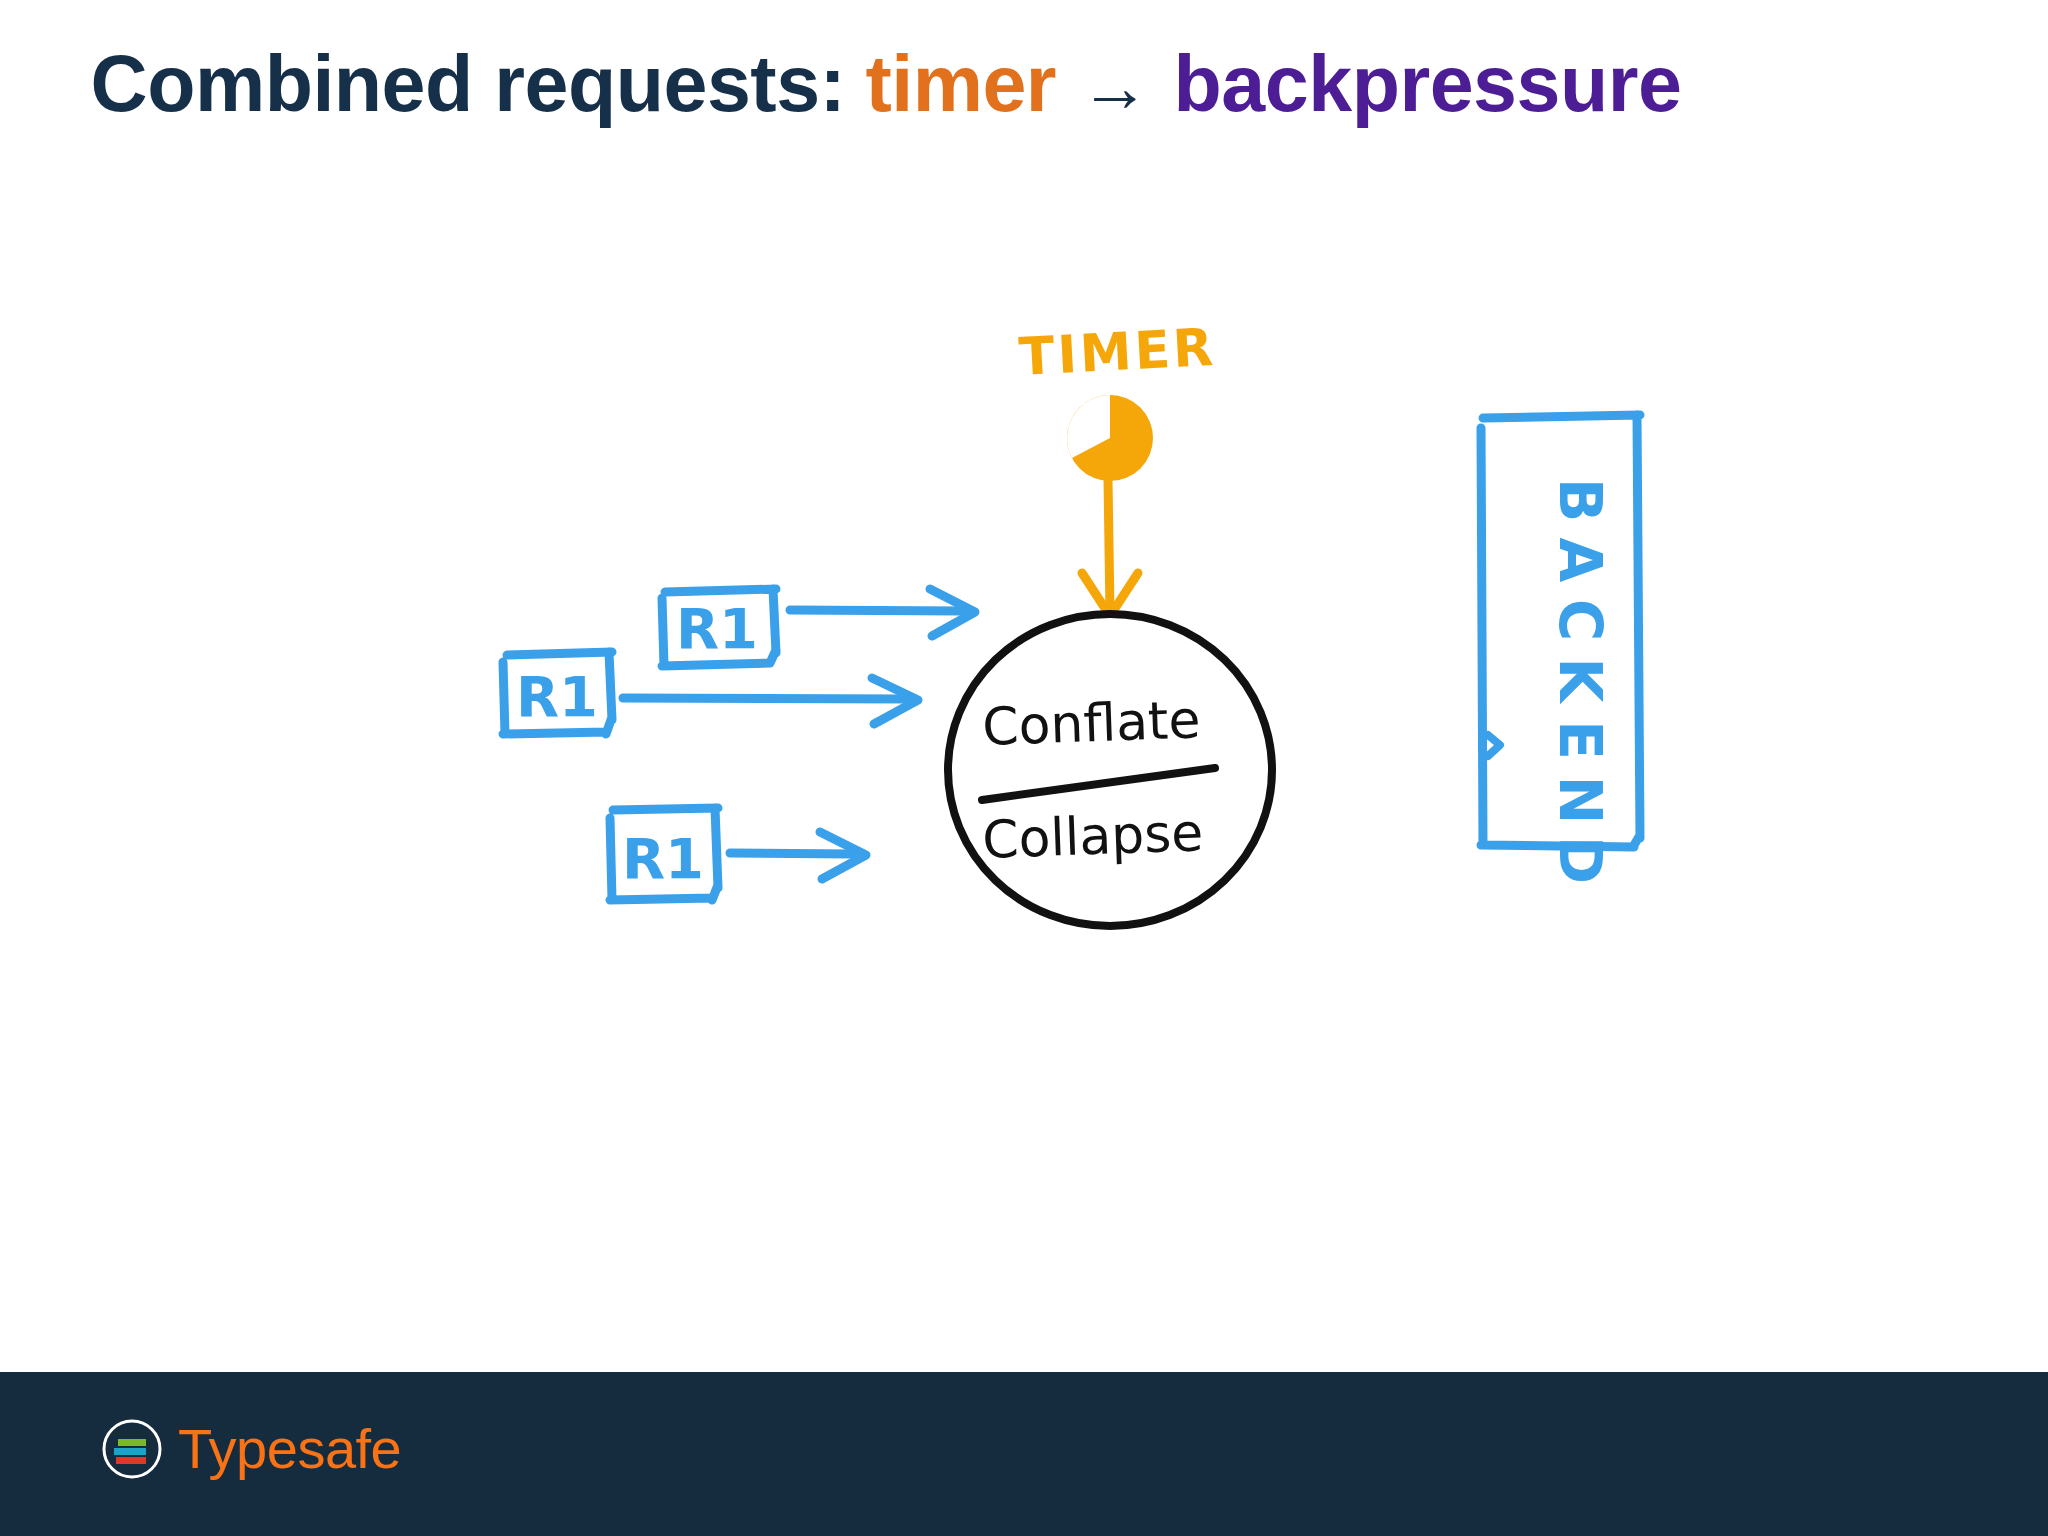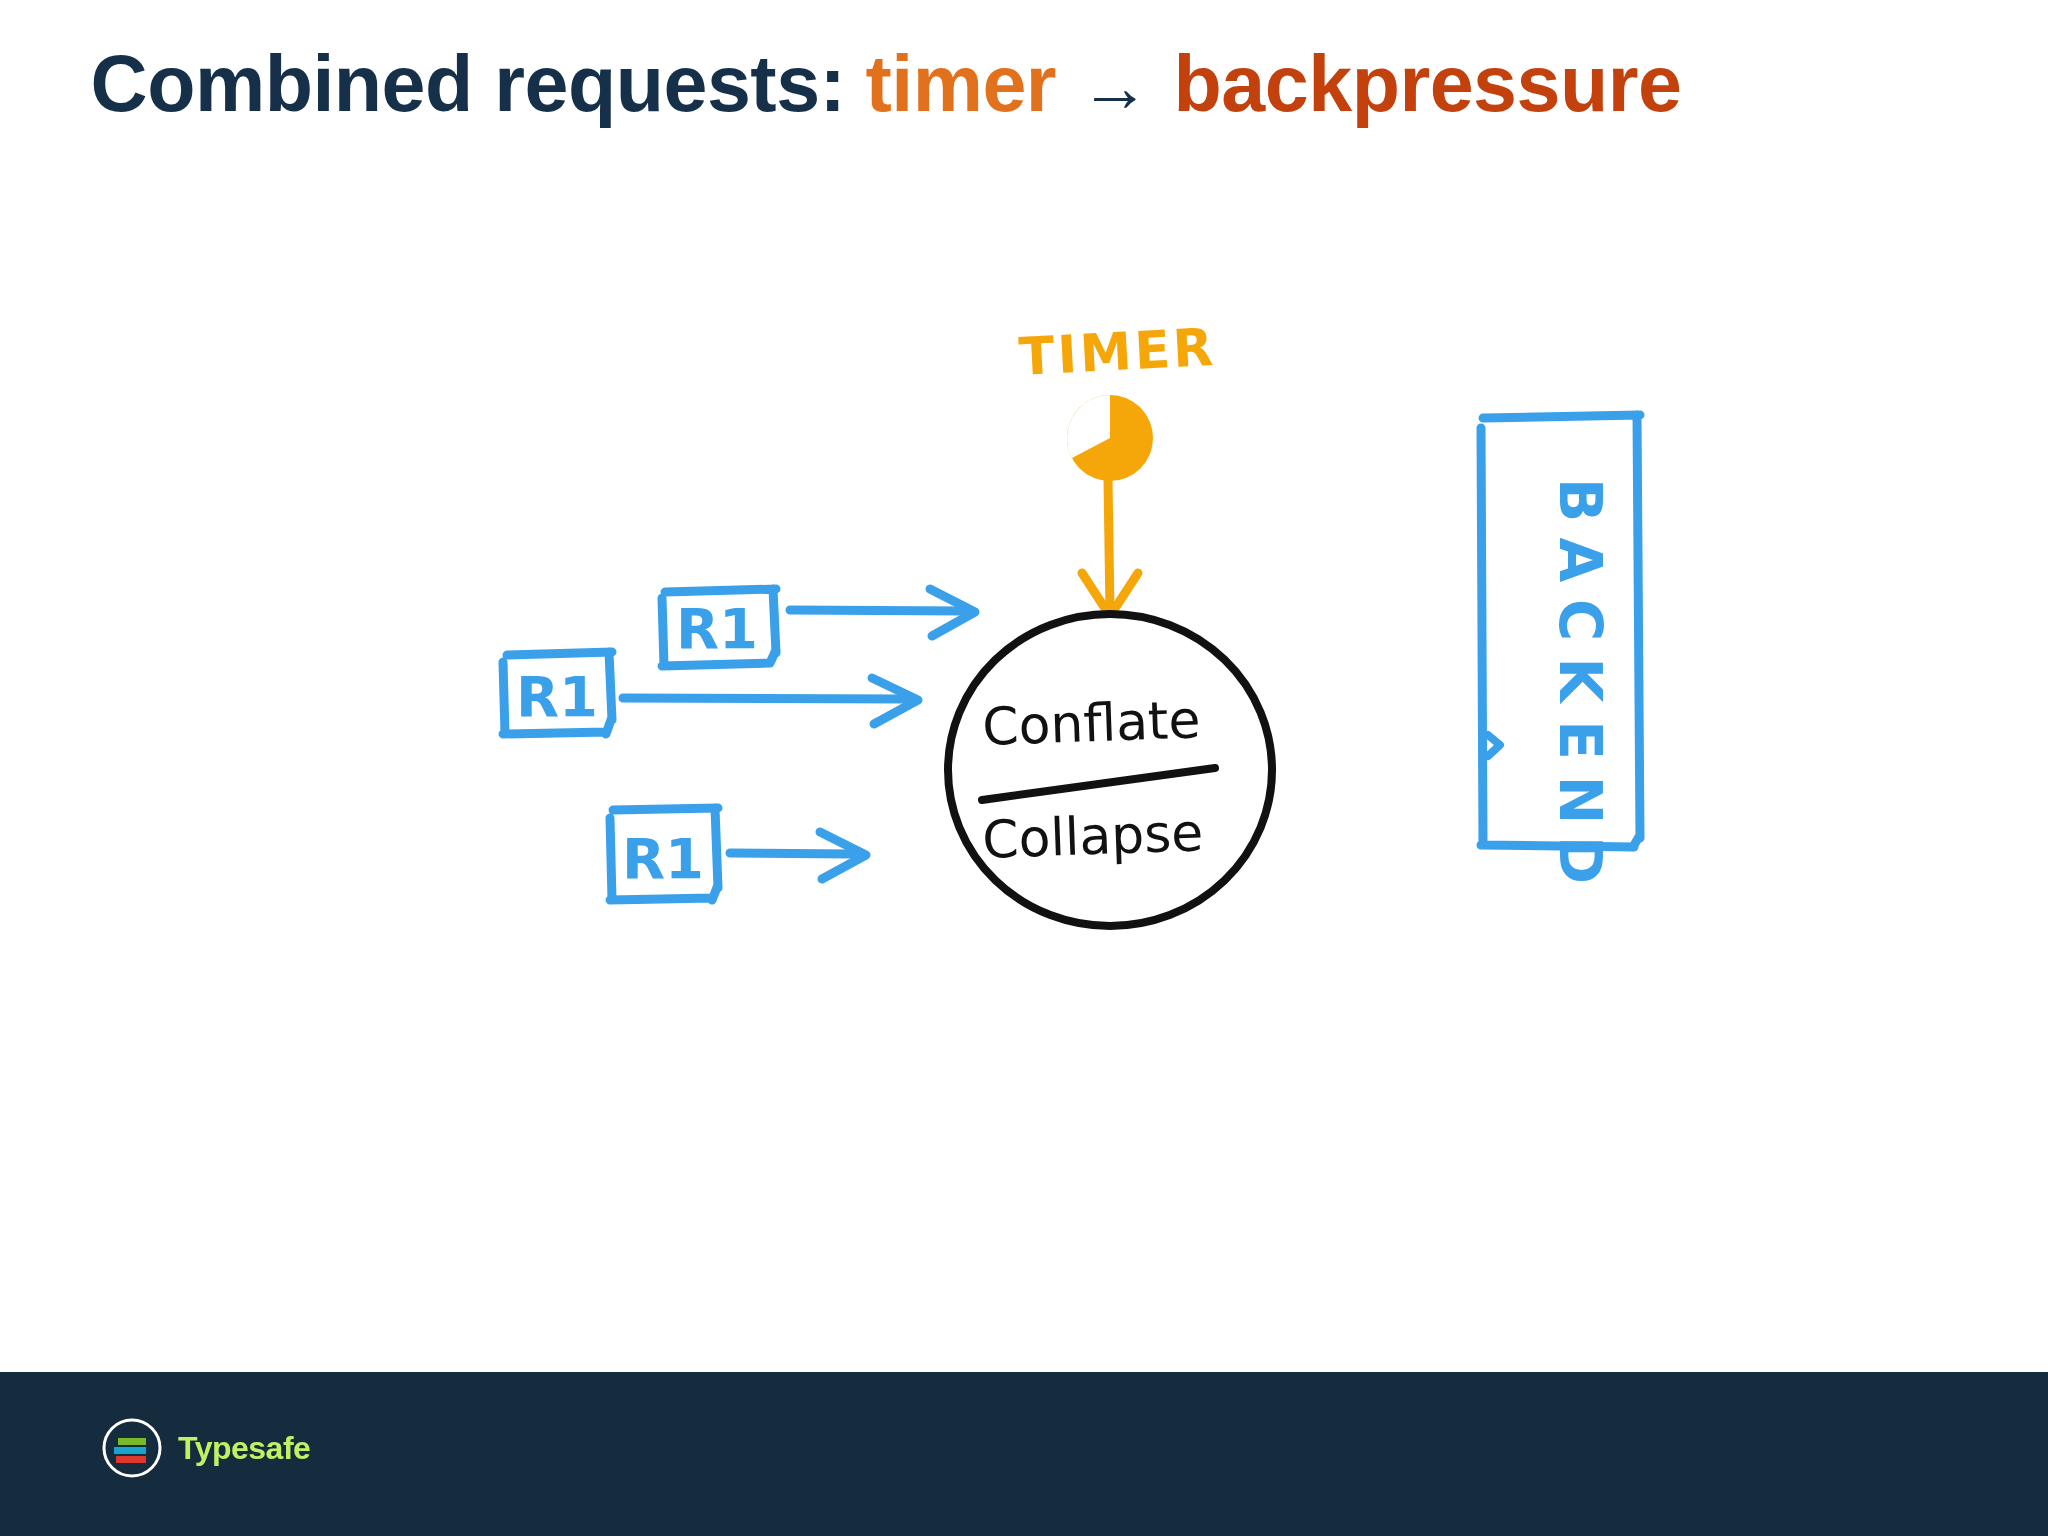--- a/index.html
+++ b/index.html
@@ -38,21 +38,21 @@
     font-size: 79px;
     letter-spacing: -0.5px;
     line-height: 1;
     display: flex;
     align-items: baseline;
     gap: 0;
   }
   .t-main   { color: #16304a; }
   .t-timer  { color: #e2711d; margin-left: 20px; }
   .t-arrow  { color: #16304a; margin: 0 24px; font-size: 70px; }
-  .t-bp     { color: #c2410c; }
+  .t-bp     { color: #4c1d95; }
 
   
   #sketch {
     position: absolute;
     left: 0;
     top: 0;
     width: 2048px;
     height: 1536px;
   }
 
@@ -67,24 +67,24 @@
   }
   #brand {
     position: absolute;
     left: 100px;
     top: 44px;
     display: flex;
     align-items: center;
     gap: 14px;
   }
   #brand-text {
-    color: #bef264;
+    color: #f97316;
     font-family: "Liberation Sans", sans-serif;
-    font-weight: bold;
-    font-size: 32px;
+    font-weight: normal;
+    font-size: 56px;
     letter-spacing: -0.5px;
   }
 
   
   .hand {
     font-family: "DejaVu Sans", sans-serif;
   }
 </style>
 </head>
 <body>

